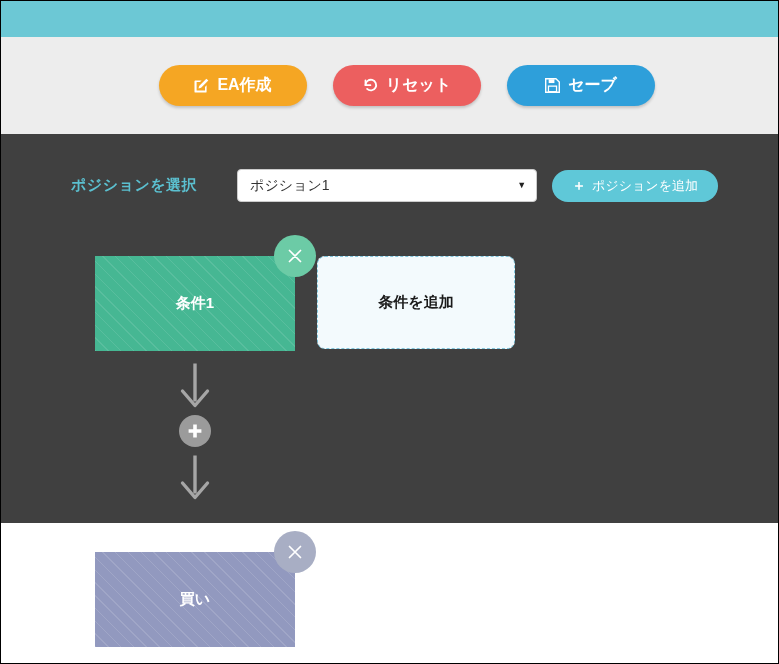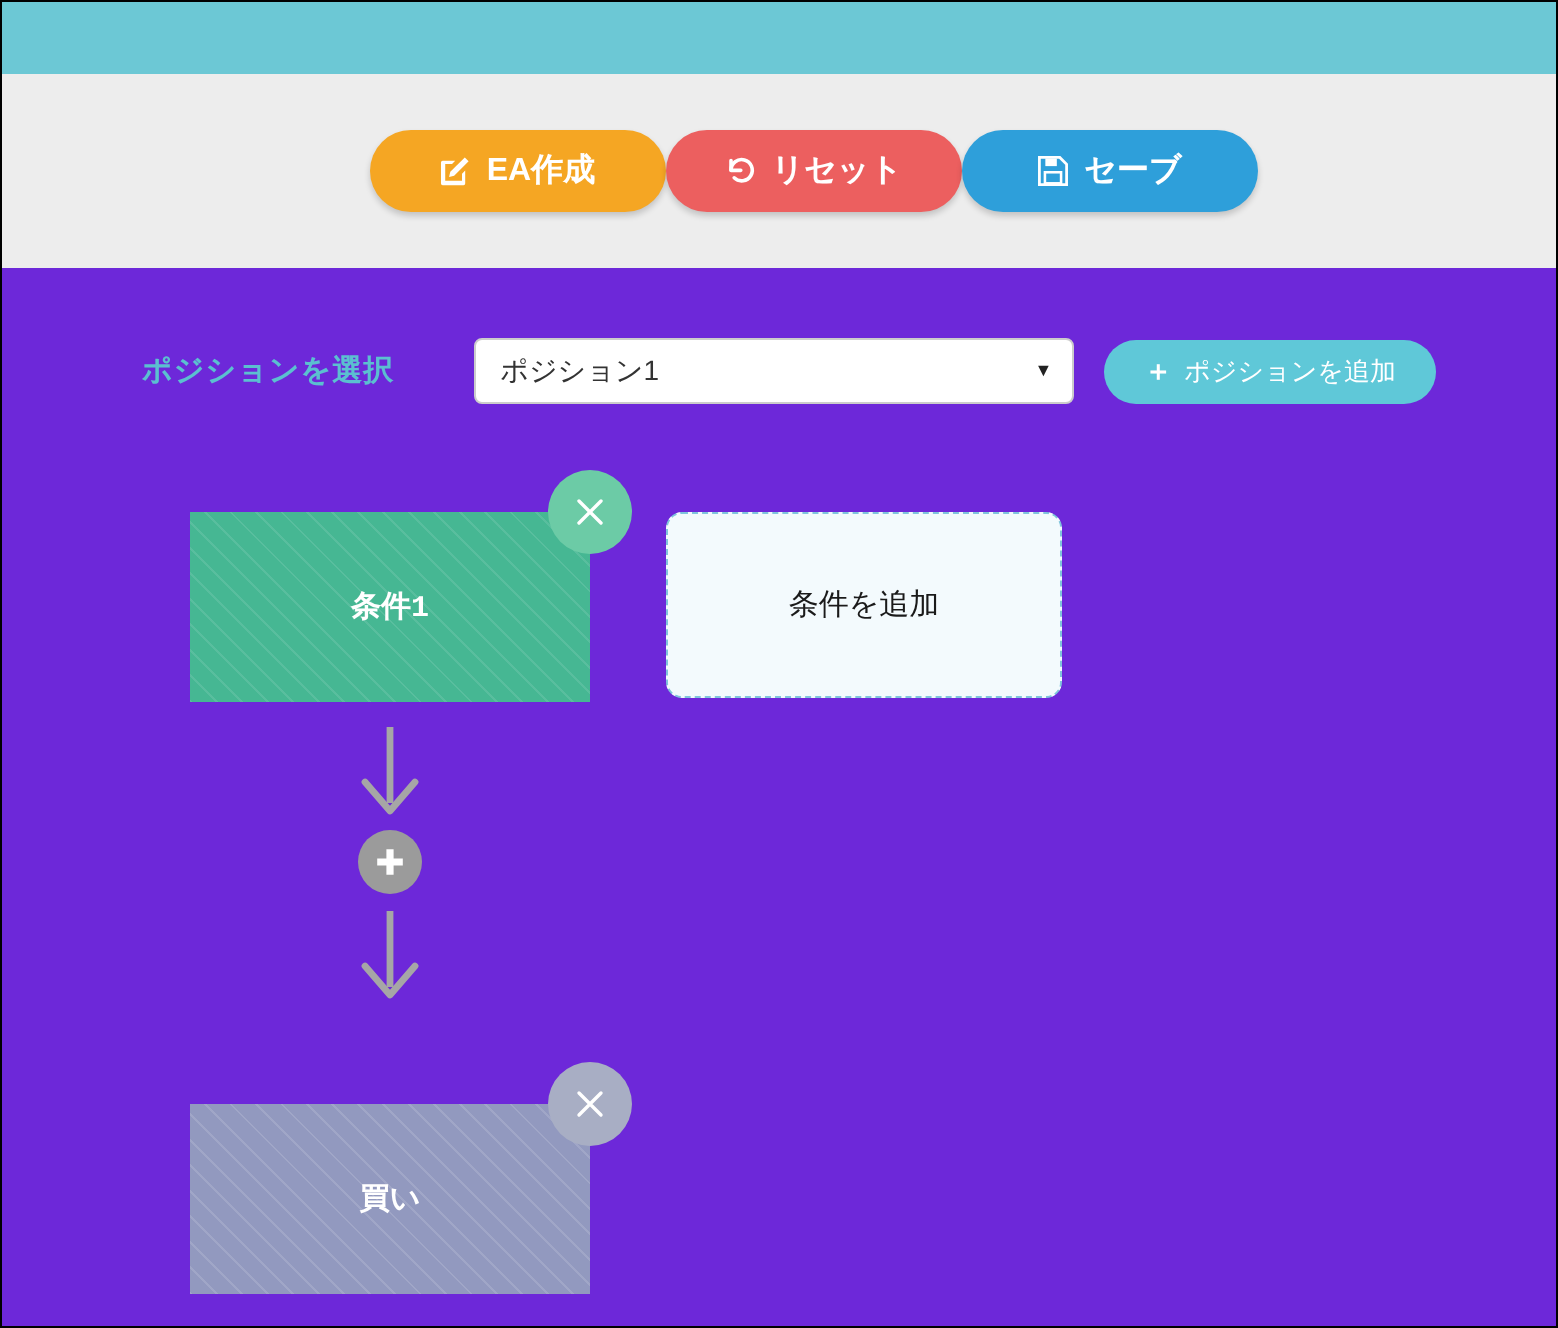--- a/index.html
+++ b/index.html
@@ -31,20 +31,21 @@
     background: #6CC8D5;
   }
 
   
   .toolbar {
     height: 97px;
     background: #EDEDED;
     display: flex;
     align-items: center;
     justify-content: center;
+    gap: 26px;
     padding-left: 34px;
     box-sizing: border-box;
   }
 
   .tool-btn {
     border: none;
     outline: none;
     cursor: pointer;
     border-radius: 22px;
     height: 41px;
@@ -68,22 +69,22 @@
     height: 17px;
   }
   .tool-btn .btn-ico svg { display: block; }
   .btn-ea     { background: #F5A623; }
   .btn-save   { background: #2E9FDA; }
   .btn-reset  { background: #EC5F5F; }
 
   
   .canvas {
     position: relative;
-    height: 529px;
-    background: #6d28d9;
+    height: 389px;
+    background: #404040;
     padding-left: 47px;
   }
 
   
   .position-row {
     position: absolute;
     left: 70px;
     top: 35px;
     display: flex;
     align-items: center;
@@ -161,21 +162,20 @@
 
   .block-condition {
     background-color: #46B793;
     background-image: repeating-linear-gradient(
       45deg,
       rgba(255,255,255,0.10) 0px,
       rgba(255,255,255,0.10) 1px,
       rgba(255,255,255,0.0) 1px,
       rgba(255,255,255,0.0) 9px
     );
-    font-family: Liberation Mono, monospace;
   }
 
   .block-order {
     background-color: #9299BF;
     background-image: repeating-linear-gradient(
       45deg,
       rgba(255,255,255,0.13) 0px,
       rgba(255,255,255,0.13) 1px,
       rgba(255,255,255,0.0) 1px,
       rgba(255,255,255,0.0) 9px
@@ -198,33 +198,33 @@
     justify-content: center;
     cursor: pointer;
     z-index: 5;
   }
   .close-badge svg { display: block; }
   .close-green { background: #6CCBA6; }
   .close-gray  { background: #A8AEC4; }
 
   
   .add-condition {
-    margin-left: 38px;
+    margin-left: 22px;
     width: 198px;
     height: 93px;
     box-sizing: border-box;
     border: 1px dashed #7FC5DC;
     border-radius: 8px;
     background: #F3FAFD;
     display: flex;
     align-items: center;
     justify-content: center;
     color: #1A1A1A;
     font-size: 15px;
-    font-weight: normal;
+    font-weight: bold;
     cursor: pointer;
   }
 
   
   .connector {
     width: 200px;
     display: flex;
     flex-direction: column;
     align-items: center;
   }

